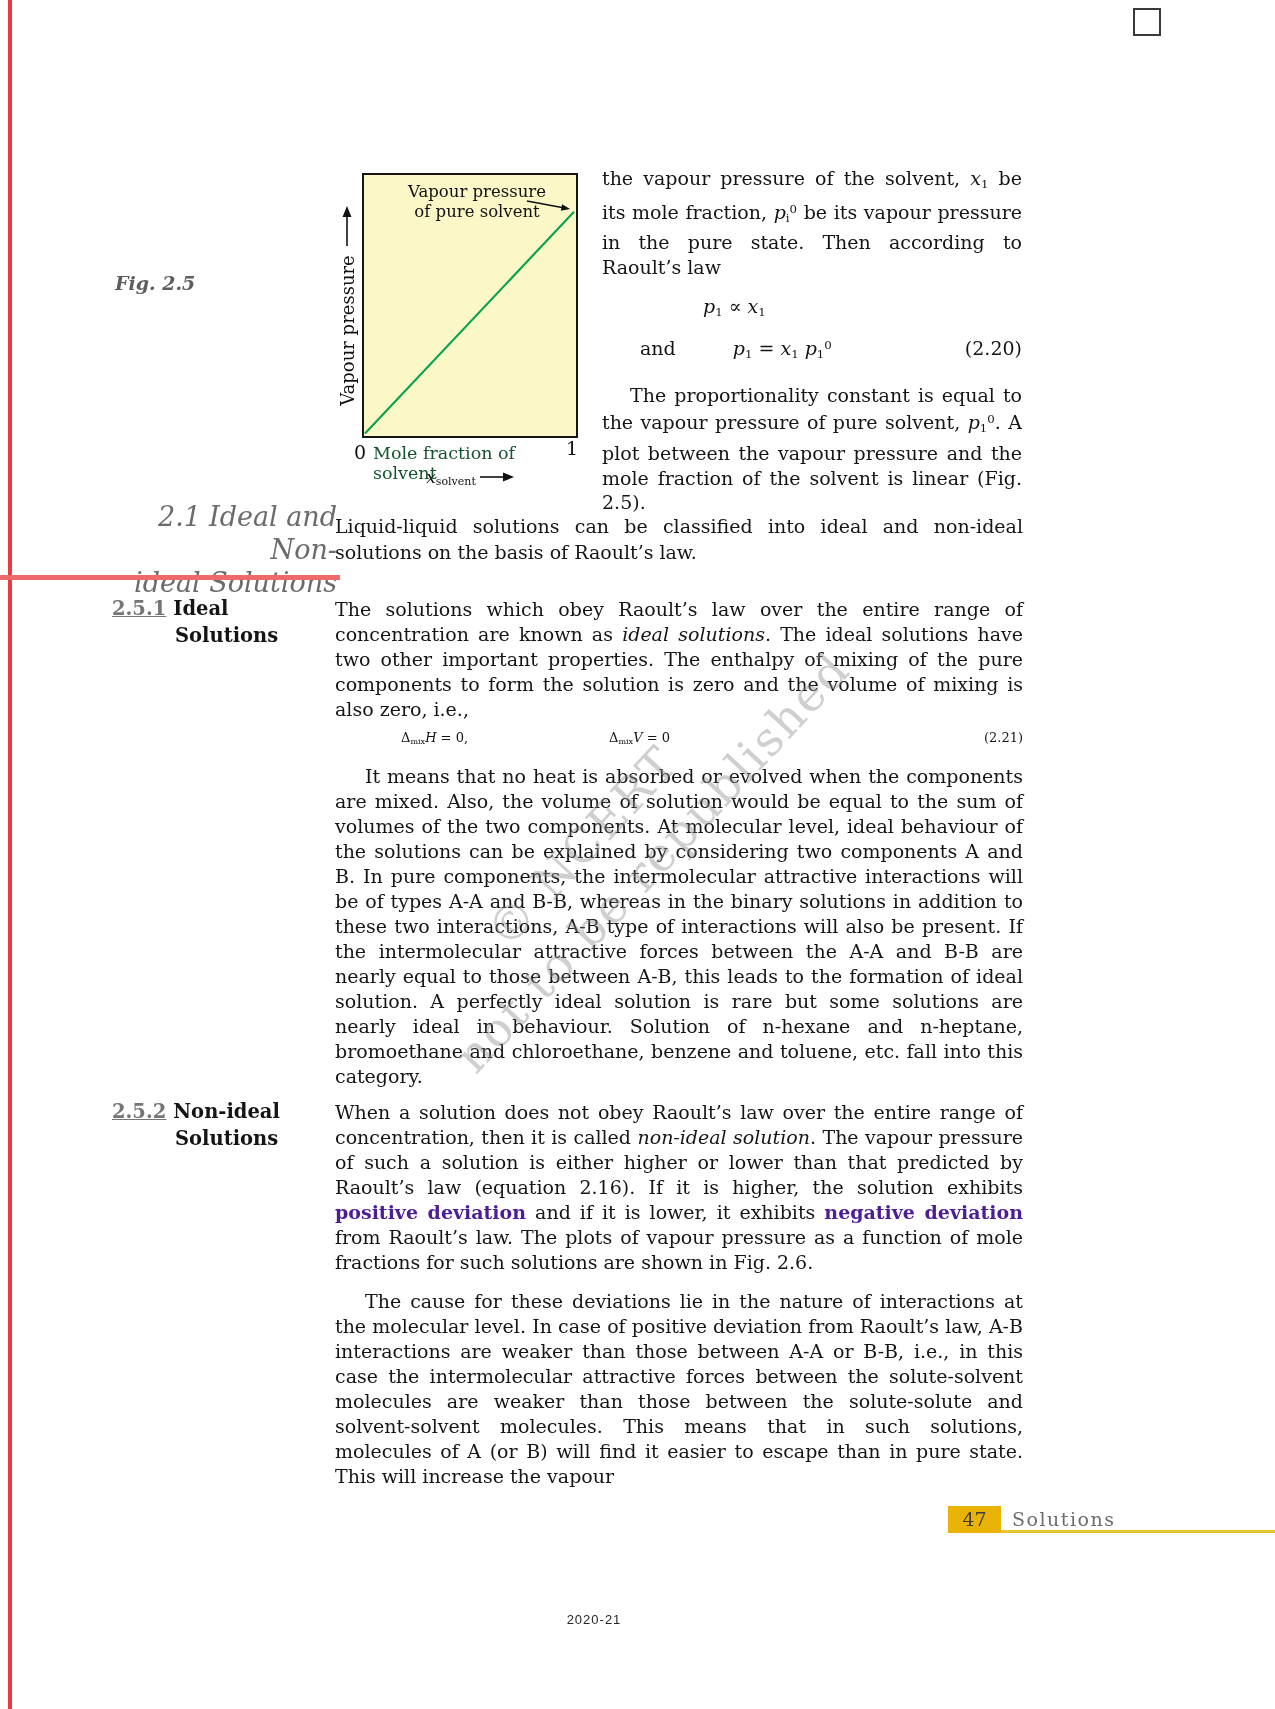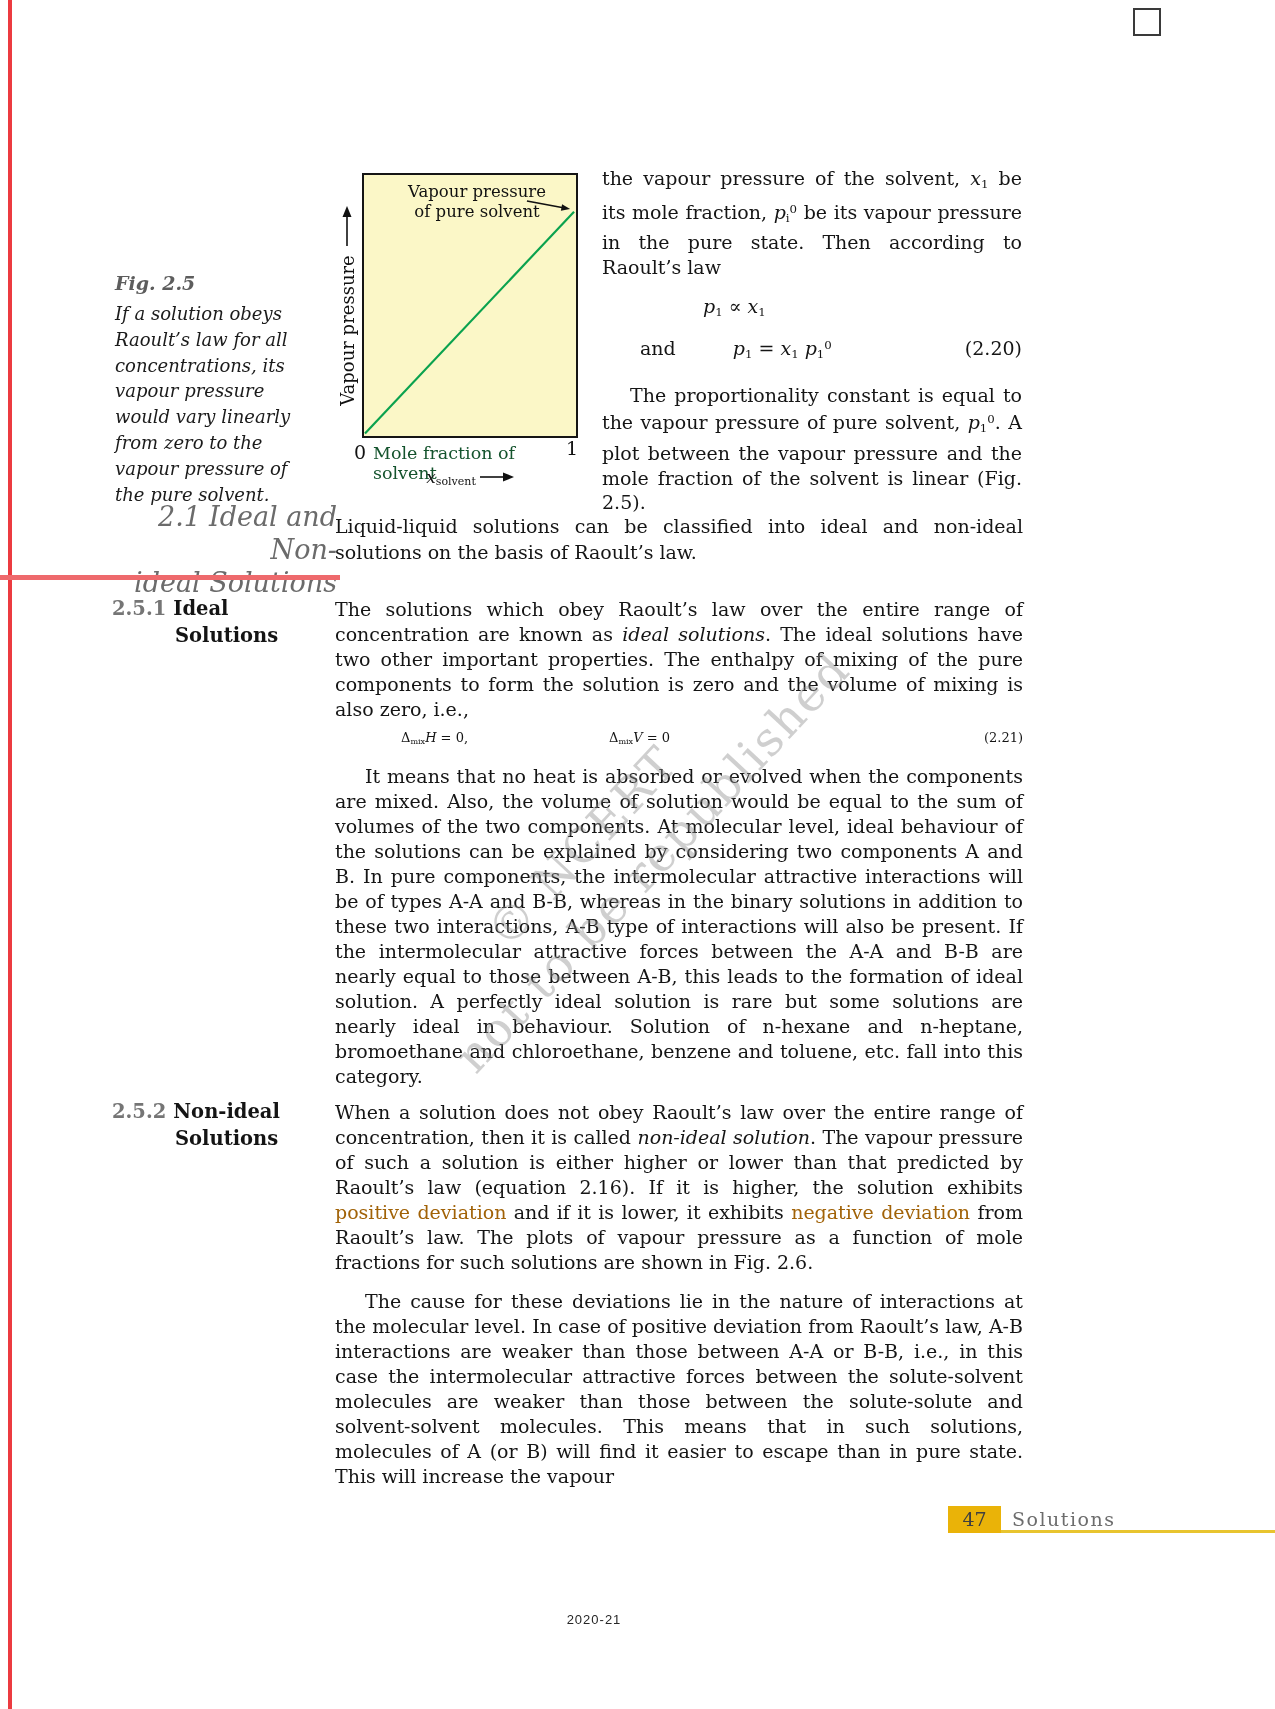--- a/index.html
+++ b/index.html
@@ -36,21 +36,21 @@
   .xtick1 { left:566px; top:437px; }
   .xlabel { position:absolute; left:373px; top:443px; width:194px; text-align:left; font-size:17.5px; color:#14532d; }
   .xvar { position:absolute; left:373px; top:467px; width:194px; display:flex; align-items:center; justify-content:center; color:#111; }
   .xv { font-style:italic; font-size:17px; }
   .xvs { font-size:11px; position:relative; top:4px; margin-right:4px; }
 
   
   .body-text { font-size:19px; line-height:25px; text-align:justify; color:#151515; }
   .indent { text-indent:30px; }
   .rt-i { font-style:italic; }
-  .rt-gb { font-weight:normal; color:#a16207; }
+  .rt-gb { font-weight:bold; color:#4c1d95; }
   .rt-sub { font-size:0.62em; vertical-align:-0.28em; font-style:normal; }
   .rt-sup { font-size:0.62em; vertical-align:0.5em; font-style:normal; }
 
   
   .intro { position:absolute; left:602px; top:166px; width:420px; }
   .intro p { line-height:24.5px; }
   .eq1 { margin-top:15px; margin-left:101px; font-size:19px; }
   .eq2 { margin-top:7px; display:flex; align-items:baseline; font-size:19px;gap:30px; }
   .eq-and { margin-left:38px; }
   .eq-f { margin-left:27px; }
@@ -61,21 +61,21 @@
   .script-head {
     position:absolute; left:95px; top:500px; width:242px; text-align:right;
     font-style:italic; color:#6b6b6b; font-size:27px; line-height:33px;
   }
   .hsp { margin-right:8px; }
   .sec25-underline { position:absolute; left:0; top:575px; width:340px; height:5px; background:#ee696c; }
   .sec25-body { position:absolute; left:335px; top:514px; width:688px; line-height:25.5px; }
 
   
   .subhead { position:absolute; left:112px; width:230px; font-weight:bold; font-size:19.5px; line-height:27px; color:#141414; }
-  .subhead .hnum { color:#757575; margin-right:7px; }
+  .subhead .hnum { color:#757575; margin-right:7px;text-decoration:underline; }
   .subhead .h2nd { padding-left:63px; }
   .sec251-head { top:595px; }
   .sec252-head { top:1098px; }
 
   .sec251-body { position:absolute; left:335px; top:597px; width:688px; }
   .eq221 { position:absolute; left:335px; top:730px; width:688px; height:27px; font-size:13px; }
   .eq221 .eqa { position:absolute; left:66px; }
   .eq221 .eqb { position:absolute; left:274px; }
   .eq221 .eqn { position:absolute; right:0; }
   .p-itmeans { position:absolute; left:335px; top:764px; width:688px; }
@@ -98,21 +98,20 @@
 </style>
 </head>
 <body>
 
 <div class="page">
 
   <div class="red-rail"></div>
   <div class="corner-square"></div>
 
   <div class="fig-label">Fig. 2.5</div>
-  <div class="fig-caption">If a solution obeys Raoult’s law for all concentrations, its vapour pressure would vary linearly from zero to the vapour pressure of the pure solvent.</div>
 
   <div class="plot-box">
     <svg viewBox="0 0 216 265">
       <line class="green-line" x1="1" y1="263" x2="214" y2="37"></line>
       <g class="ann-arrow">
         <line x1="166" y1="26" x2="203" y2="33"></line>
         <polygon points="210,34.3 200.6,35.9 201.8,29.3"></polygon>
       </g>
     </svg>
   </div>

